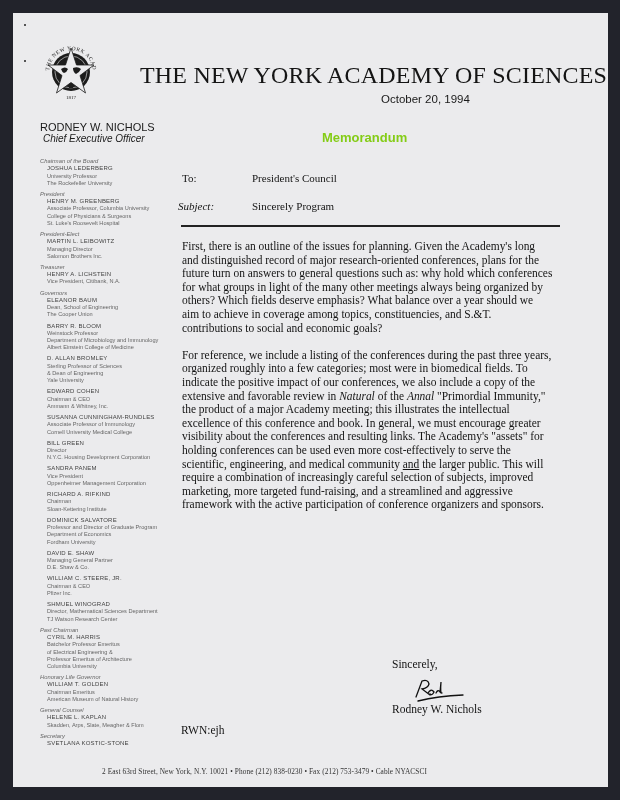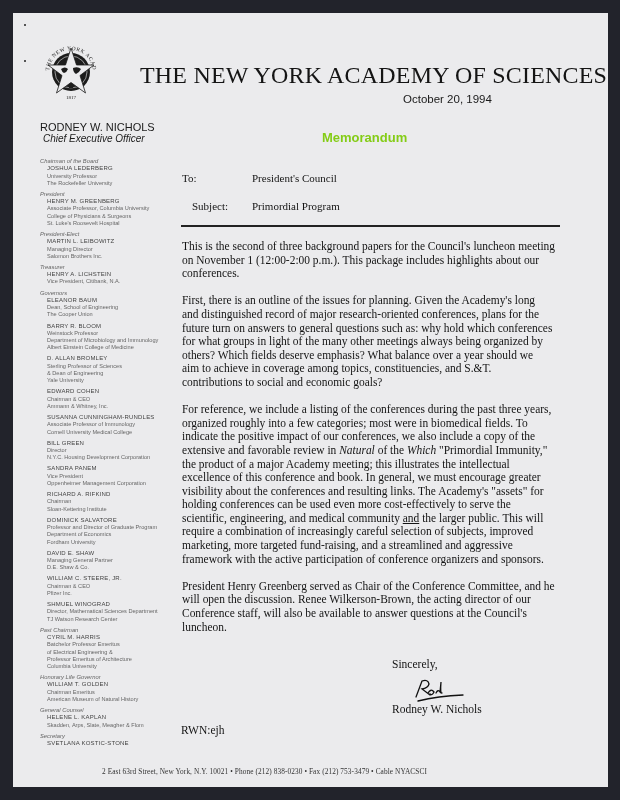--- a/index.html
+++ b/index.html
@@ -1,21 +1,21 @@
 <!DOCTYPE html>
 <html><head>
 <meta charset="utf-8">
 <style>
   html, body { margin:0; padding:0; }
   body { width:620px; height:800px; background:#22232b; position:relative; overflow:hidden; font-family:"Liberation Serif", serif; }
   .paper { position:absolute; left:13px; top:13px; width:595px; height:774px; background:#ebebed; }
   .dot { position:absolute; width:2px; height:2px; background:#222; border-radius:50%; }
   .seal { position:absolute; left:41px; top:42px; width:60px; height:60px; }
   .title { position:absolute; left:140px; top:62px; font-family:"Liberation Serif", serif; font-size:23.5px; color:#141414; letter-spacing:0.2px; white-space:nowrap; transform:scaleX(1.02); transform-origin:left; }
-  .date { position:absolute; left:403px; top:93px; font-family:"Liberation Sans", sans-serif; font-size:11.5px; color:#1a1a1a; }
+  .date { position:absolute; left:381px; top:93px; font-family:"Liberation Sans", sans-serif; font-size:11.5px; color:#1a1a1a; }
   .ceo-name { position:absolute; left:40px; top:121px; font-family:"Liberation Sans", sans-serif; font-size:11px; color:#1a1a1a; }
   .ceo-title { position:absolute; left:43px; top:133px; font-family:"Liberation Sans", sans-serif; font-style:italic; font-size:10px; color:#1a1a1a; }
   .sidebar { position:absolute; left:40px; top:158px; width:135px; font-family:"Liberation Sans", sans-serif; color:#555; }
   .group { margin-bottom:4px; }
   .role { font-size:5.8px; font-style:italic; line-height:7.2px; color:#666; }
   .person { padding-left:7px; margin-bottom:4px; }
   .pname { font-size:6px; line-height:7.3px; color:#444; letter-spacing:0.2px; }
   .pline { font-size:5.6px; line-height:7.2px; color:#666; white-space:nowrap; }
   .memo-head { position:absolute; left:322px; top:130px; font-family:"Liberation Sans", sans-serif; font-weight:bold; font-size:13px; color:#84cc16; }
   .field { position:absolute; font-size:11px; color:#141414; }
@@ -183,51 +183,44 @@
       <div class="role">Secretary</div>
       <div class="person">
         <div class="pname">SVETLANA KOSTIC-STONE</div>
       </div>
     </div>
   </div>
 
 <div class="memo-head">Memorandum</div>
 <div class="field" style="left:182px;top:172px;">To:</div>
 <div class="field" style="left:252px;top:172px;">President's Council</div>
-<div class="field" style="left:192px;top:200px;">Subject:</div>
-<div class="field" style="left:252px;top:200px;">Primordial Program</div>
+<div class="field" style="left:178px;top:200px;font-style:italic;">Subject:</div>
+<div class="field" style="left:252px;top:200px;">Sincerely Program</div>
 <div class="rule"></div>
 
 <div class="body-text">
-  <p>This is the second of three background papers for the Council's luncheon meeting
-on November 1 (12:00-2:00 p.m.).  This package includes highlights about our
-conferences.</p>
   <p>First, there is an outline of the issues for planning.  Given the Academy's long
 and distinguished record of major research-oriented conferences, plans for the
 future turn on answers to general questions such as: why hold which conferences
 for what groups in light of the many other meetings always being organized by
 others?  Which fields deserve emphasis?  What balance over a year should we
 aim to achieve in coverage among topics, constituencies, and S.&amp;T.
 contributions to social and economic goals?</p>
   <p><span>For reference, we include a listing of the conferences during the past three years,
 organized roughly into a few categories; most were in biomedical fields.  To
 indicate the positive impact of our conferences, we also include a copy of the
-extensive and favorable review in </span><i>Natural</i><span> of the </span><i>Which</i><span> "Primordial Immunity,"
+extensive and favorable review in </span><i>Natural</i><span> of the </span><i>Annal</i><span> "Primordial Immunity,"
 the product of a major Academy meeting; this illustrates the intellectual
 excellence of this conference and book.  In general, we must encourage greater
 visibility about the conferences and resulting links.  The Academy's "assets" for
 holding conferences can be used even more cost-effectively to serve the
 scientific, engineering, and medical community </span><u>and</u><span> the larger public.  This will
 require a combination of increasingly careful selection of subjects, improved
 marketing, more targeted fund-raising, and a streamlined and aggressive
 framework with the active participation of conference organizers and sponsors.</span></p>
-  <p>President Henry Greenberg served as Chair of the Conference Committee, and he
-will open the discussion.  Renee Wilkerson-Brown, the acting director of our
-Conference staff, will also be available to answer questions at the Council's
-luncheon.</p>
 </div>
 
 <div class="closing">Sincerely,</div>
 <svg class="sig" viewBox="0 0 60 32">
   <path d="M8 24 L14 8 q6 -2 7 3 q-1 4 -7 5 l8 6 M20 20 q3 -5 6 -1 q-2 4 -4 2 M28 20 q2 -4 4 -1 l1 -10 q-1 12 1 11 M10 28 q20 -5 45 -6" fill="none" stroke="#111" stroke-width="1.3" stroke-linecap="round"></path>
 </svg>
 <div class="sig-name">Rodney W. Nichols</div>
 <div class="initials">RWN:ejh</div>
 
 <div class="footer">2 East 63rd Street, New York, N.Y. 10021 • Phone (212) 838-0230 • Fax (212) 753-3479 • Cable NYACSCI</div>

